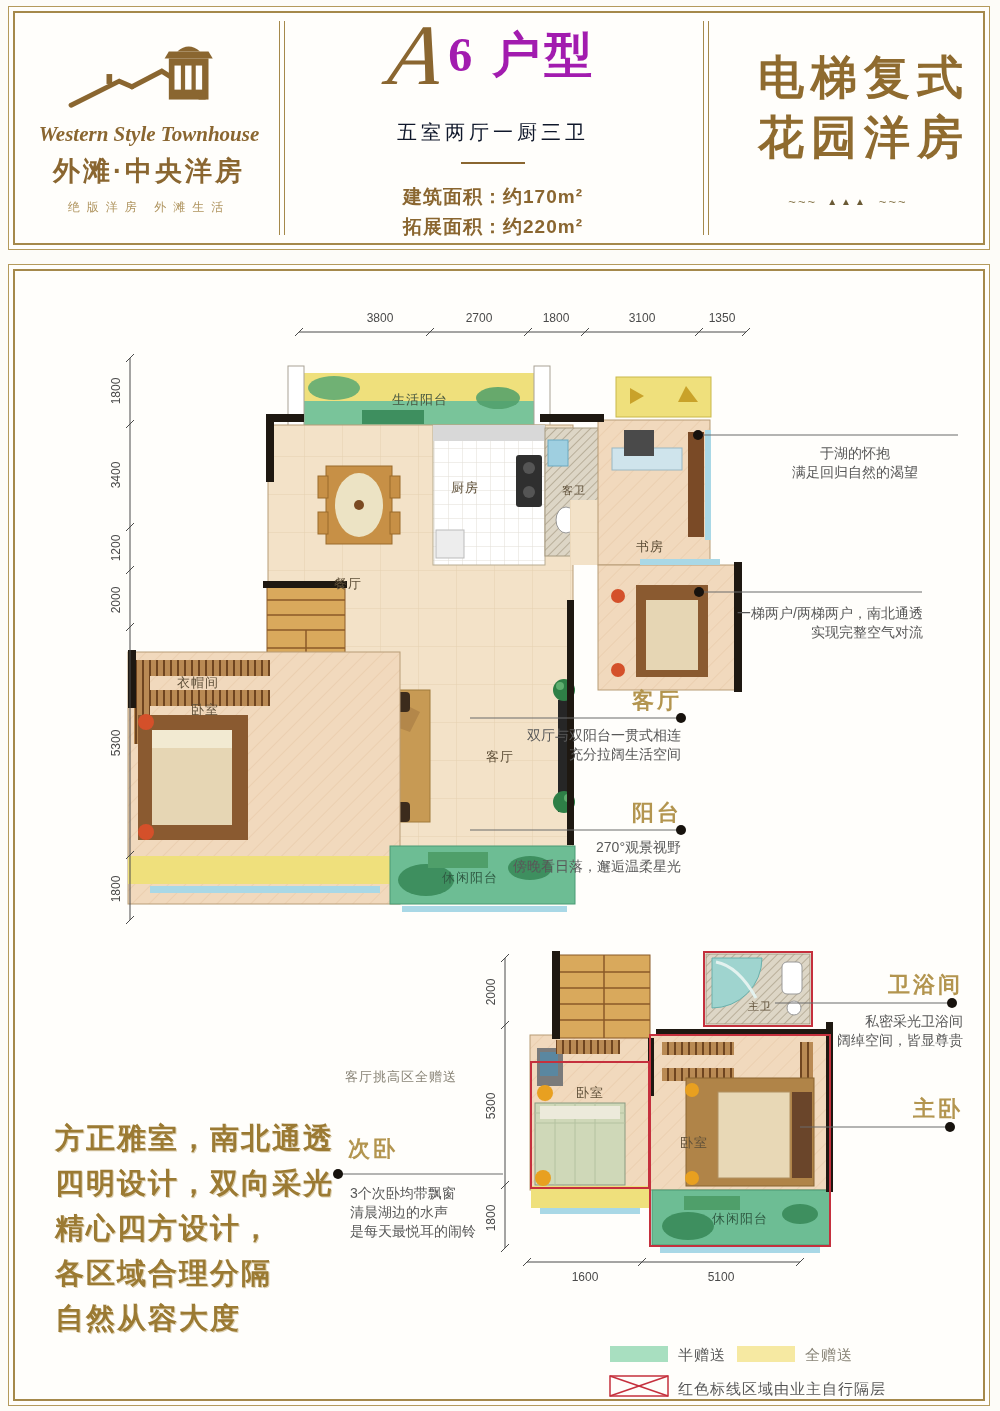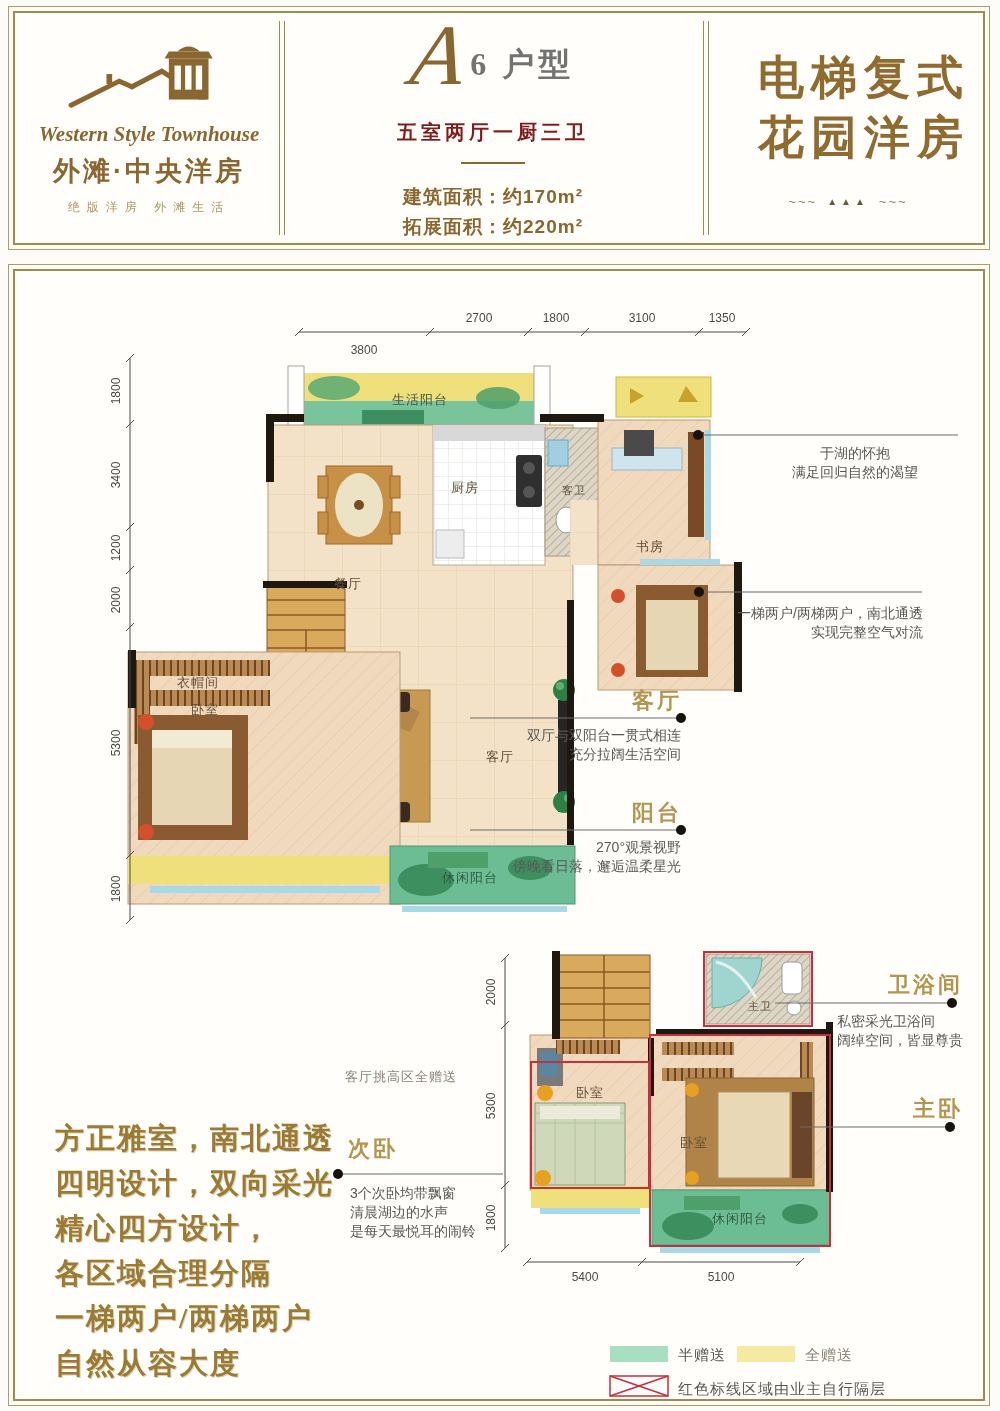--- a/index.html
+++ b/index.html
@@ -7,22 +7,22 @@
         font-family:"Liberation Sans",sans-serif;}
   
   .gbox{position:absolute;border:1px solid #b49a5c;background:#fffefb;}
   .gbox .inner{position:absolute;inset:4px;border:2px solid #a5894b;pointer-events:none;}
   
   .hsep{position:absolute;top:14px;bottom:14px;width:4px;border-left:1px solid #a5894b;border-right:1px solid #a5894b;}
   .logo-en{font-family:"Liberation Serif",serif;font-style:italic;font-size:21px;color:#8a6630;white-space:nowrap;font-weight:bold;}
   .logo-cn{font-family:Liberation Sans, sans-serif;font-weight:bold;font-size:27px;letter-spacing:3px;color:#8a6630;white-space:nowrap;}
   .logo-tag{font-size:12px;letter-spacing:7px;color:#b09560;white-space:nowrap;}
   .unit-letter{font-family:"Liberation Serif",serif;font-style:italic;font-size:86px;line-height:80px;color:#8a6630;transform:skewX(-8deg);display:inline-block;}
-  .unit-title{font-family:"Liberation Serif",serif;font-weight:bold;font-size:32px;color:#737373;letter-spacing:4px;}
-  .unit-layout{font-size:20px;color:#7f1d1d;letter-spacing:4px;margin-top:24px;font-weight:bold;}
+  .unit-title{font-family:"Liberation Serif",serif;font-weight:bold;font-size:48px;color:#a21caf;letter-spacing:4px;}
+  .unit-layout{font-size:20px;color:#0f172a;letter-spacing:4px;margin-top:24px;}
   .unit-divider{width:64px;height:2px;background:#8a6630;margin:16px auto 18px auto;}
   .unit-area{font-size:19px;font-weight:bold;color:#8a6630;line-height:30px;letter-spacing:1px;text-align:left;}
   .banner-line{font-family:"Liberation Serif",serif;font-weight:bold;font-size:46px;letter-spacing:7px;color:#8f6b2f;line-height:60px;white-space:nowrap;margin-left:32px;}
   .orn{display:flex;justify-content:center;align-items:center;gap:10px;margin-top:26px;color:#8a7a50;}
   .orn .wave{font-size:13px;letter-spacing:2px;}
   .orn .tris{font-size:10px;letter-spacing:4px;color:#6a5a35;}
   
   .rlabel{position:absolute;transform:translate(-50%,-50%);font-size:13px;color:#5e4f38;letter-spacing:1px;white-space:nowrap;}
   .rlabel.sm{font-size:11px;}
   .hdim{position:absolute;transform:translate(-50%,-50%);font-size:12px;color:#4a4a4a;white-space:nowrap;}
@@ -325,42 +325,42 @@
   <span class="rlabel" style="left:420px;top:400px;color:#44553f;">生活阳台</span>
   <span class="rlabel" style="left:348px;top:584px;">餐厅</span>
   <span class="rlabel" style="left:465px;top:488px;">厨房</span>
   <span class="rlabel sm" style="left:574px;top:490px;">客卫</span>
   <span class="rlabel" style="left:650px;top:547px;">书房</span>
   <span class="rlabel" style="left:198px;top:683px;">衣帽间</span>
   <span class="rlabel" style="left:205px;top:710px;">卧室</span>
   <span class="rlabel" style="left:500px;top:757px;">客厅</span>
   <span class="rlabel" style="left:470px;top:878px;color:#2f5a42;">休闲阳台</span>
 
-  <span class="hdim" style="left:364px;top:318px;margin-top:32px;">3800</span>
+  <span class="hdim" style="left:380px;top:318px;">3800</span>
   <span class="hdim" style="left:479px;top:318px;">2700</span>
   <span class="hdim" style="left:556px;top:318px;">1800</span>
   <span class="hdim" style="left:642px;top:318px;">3100</span>
   <span class="hdim" style="left:722px;top:318px;">1350</span>
   <span class="vdim" style="left:116px;top:391px;">1800</span>
   <span class="vdim" style="left:116px;top:475px;">3400</span>
   <span class="vdim" style="left:116px;top:548px;">1200</span>
   <span class="vdim" style="left:116px;top:600px;">2000</span>
   <span class="vdim" style="left:116px;top:743px;">5300</span>
   <span class="vdim" style="left:116px;top:889px;">1800</span>
 
   <span class="rlabel sm" style="left:760px;top:1006px;">主卫</span>
   <span class="rlabel" style="left:590px;top:1093px;">卧室</span>
   <span class="rlabel" style="left:694px;top:1143px;">卧室</span>
   <span class="rlabel" style="left:740px;top:1219px;color:#2f5a42;">休闲阳台</span>
   <span class="note-label" style="left:345px;top:1068px;">客厅挑高区全赠送</span>
 
   <span class="vdim" style="left:491px;top:992px;">2000</span>
   <span class="vdim" style="left:491px;top:1106px;">5300</span>
   <span class="vdim" style="left:491px;top:1218px;">1800</span>
-  <span class="hdim" style="left:585px;top:1277px;">5400</span>
+  <span class="hdim" style="left:585px;top:1277px;">1600</span>
   <span class="hdim" style="left:721px;top:1277px;">5100</span>
 
   <div class="ann-body" style="left:750px;top:444px;width:210px;text-align:center;">
     <div>于湖的怀抱</div>
     <div>满足回归自然的渴望</div>
   </div>
 
   <div class="ann-body" style="left:688px;top:604px;width:235px;text-align:right;">
     <div>一梯两户/两梯两户，南北通透</div>
     <div>实现完整空气对流</div>
@@ -372,40 +372,39 @@
     <div>充分拉阔生活空间</div>
   </div>
 
   <span class="ann-title" style="right:318px;top:798px;">阳台</span>
   <div class="ann-body" style="right:319px;top:838px;text-align:right;">
     <div>270°观景视野</div>
     <div>傍晚看日落，邂逅温柔星光</div>
   </div>
 
   <span class="ann-title" style="right:37px;top:970px;">卫浴间</span>
-  <div class="ann-body" style="right:37px;top:1012px;margin-left:24px;">
+  <div class="ann-body" style="right:37px;top:1012px;text-align:right;margin-left:24px;">
     <div>私密采光卫浴间</div>
     <div>阔绰空间，皆显尊贵</div>
   </div>
 
   <span class="ann-title" style="right:37px;top:1094px;">主卧</span>
 
   <span class="ann-title" style="left:348px;top:1134px;">次卧</span>
   <div class="ann-body" style="left:350px;top:1184px;text-align:left;">
     <div>3个次卧均带飘窗</div>
     <div>清晨湖边的水声</div>
     <div>是每天最悦耳的闹铃</div>
   </div>
 
   <div class="slogan">
     <div>方正雅室，南北通透</div>
     <div>四明设计，双向采光</div>
     <div>精心四方设计，</div>
     <div>各区域合理分隔</div>
-    <div>一梯两户/两梯两户</div>
     <div>自然从容大度</div>
   </div>
 
   <div class="legend-swatch" style="left:610px;top:1346px;width:58px;height:16px;background:#a8dfc0;"></div>
   <span class="legend-label" style="left:678px;top:1346px;">半赠送</span>
   <div class="legend-swatch" style="left:737px;top:1346px;width:58px;height:16px;background:#f6e9a2;"></div>
   <span class="legend-label" style="left:805px;top:1346px;color:#8a8578;">全赠送</span>
   <span class="legend-label" style="left:678px;top:1380px;">红色标线区域由业主自行隔层</span>
 
 </div>

